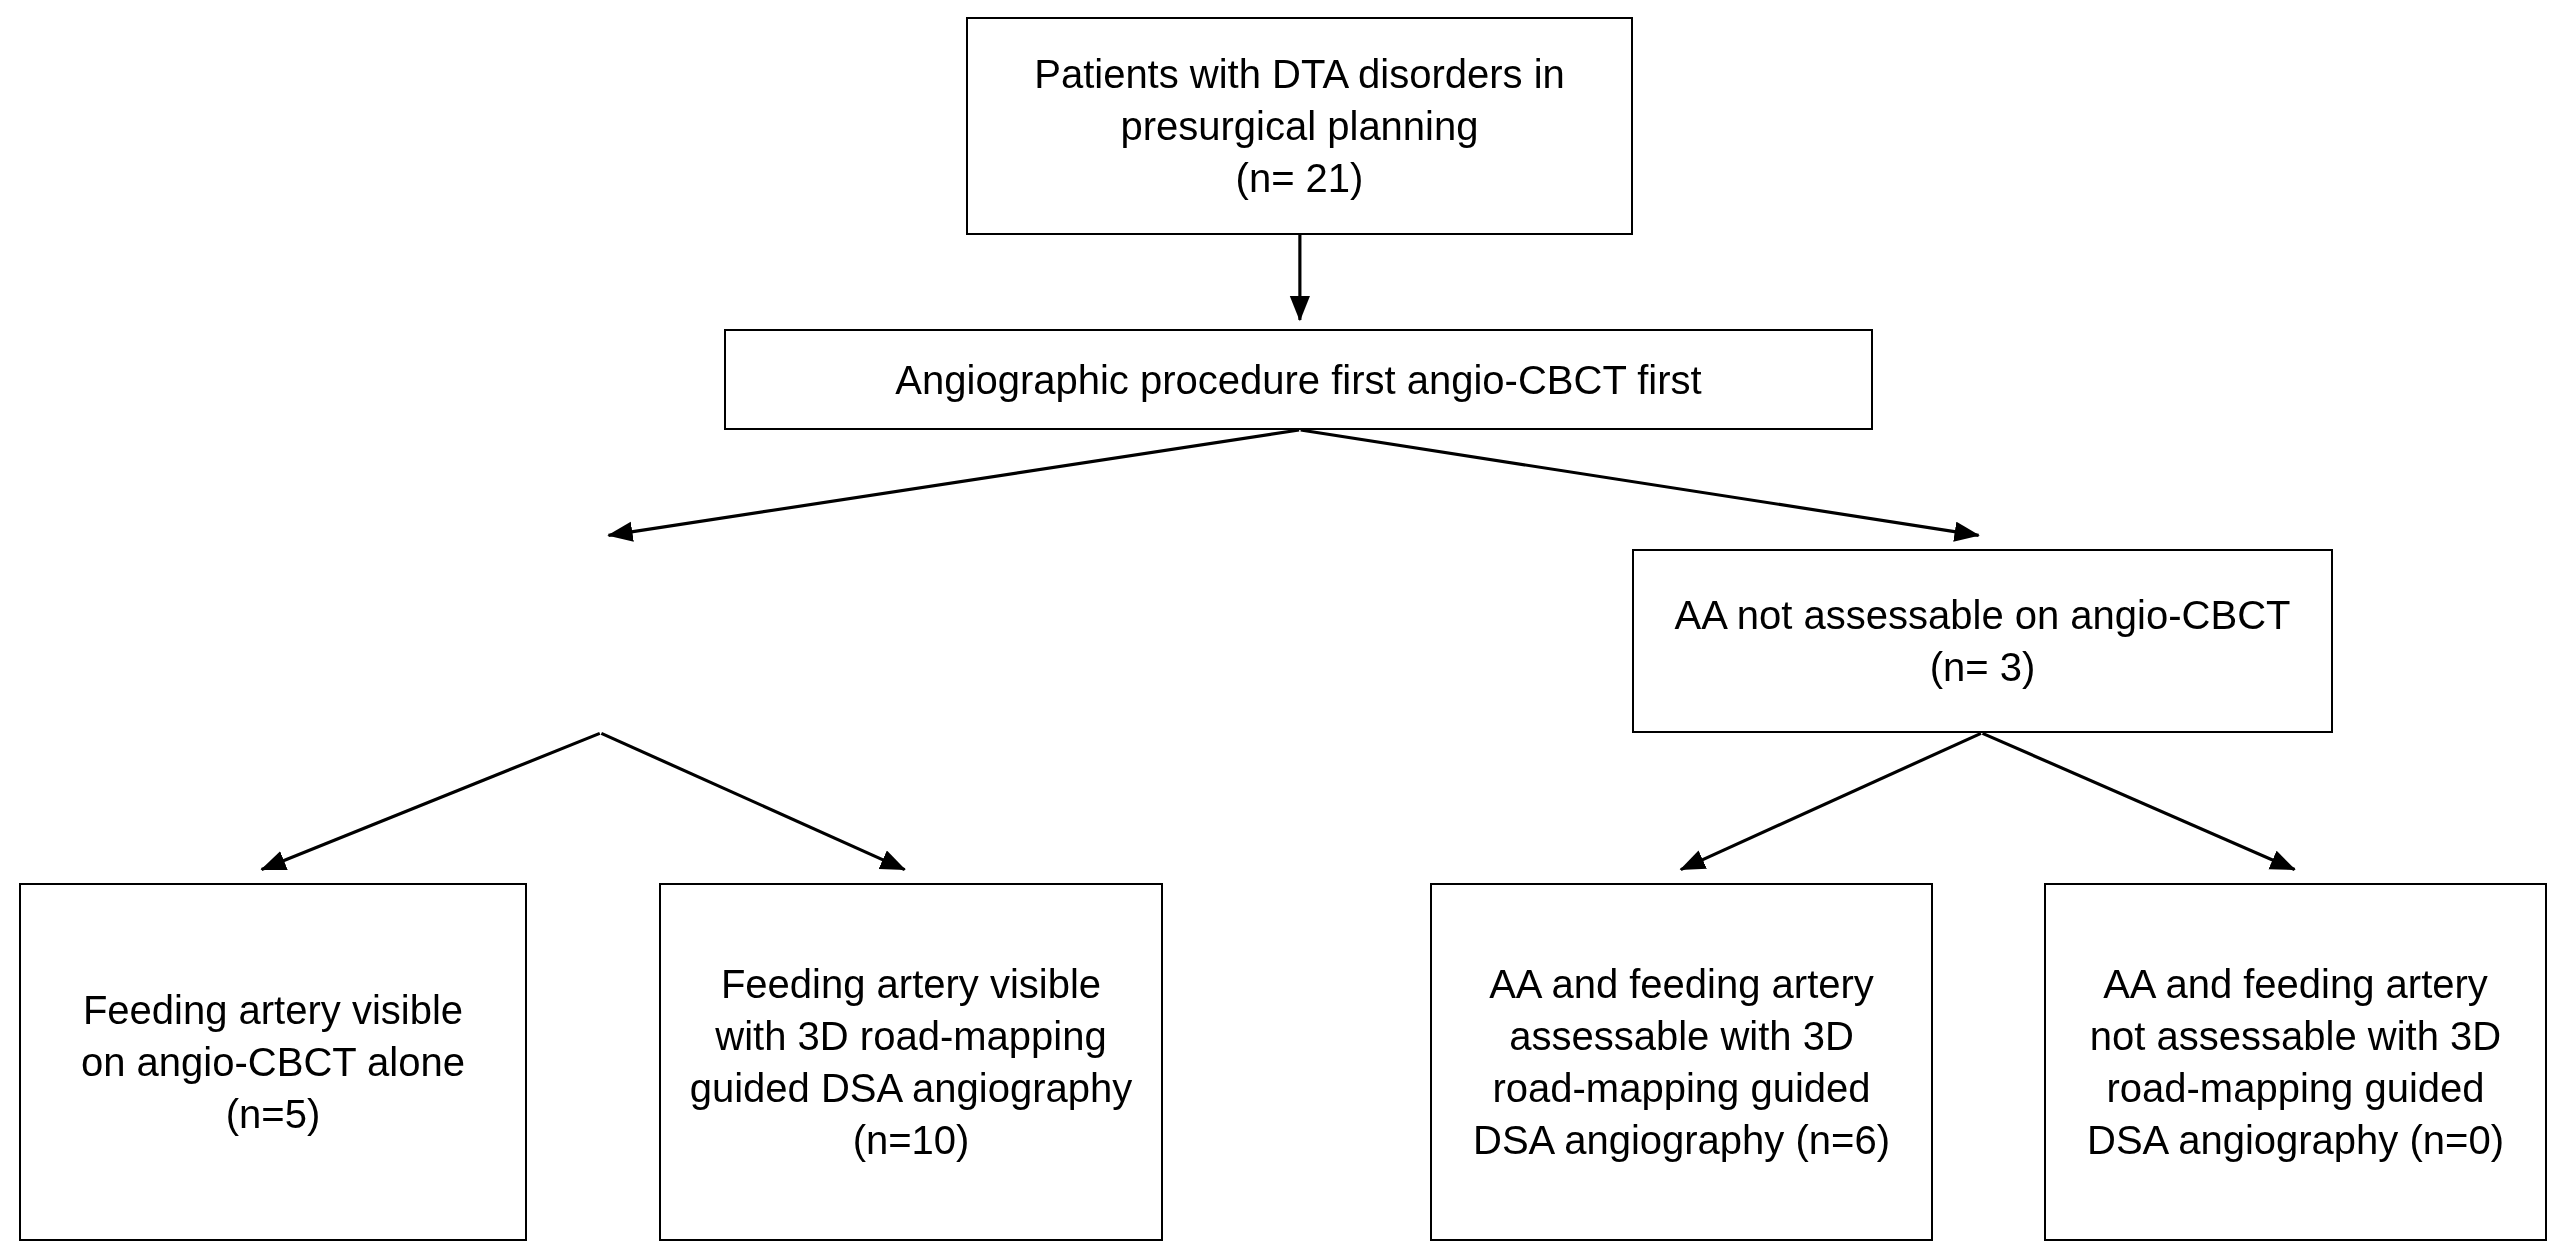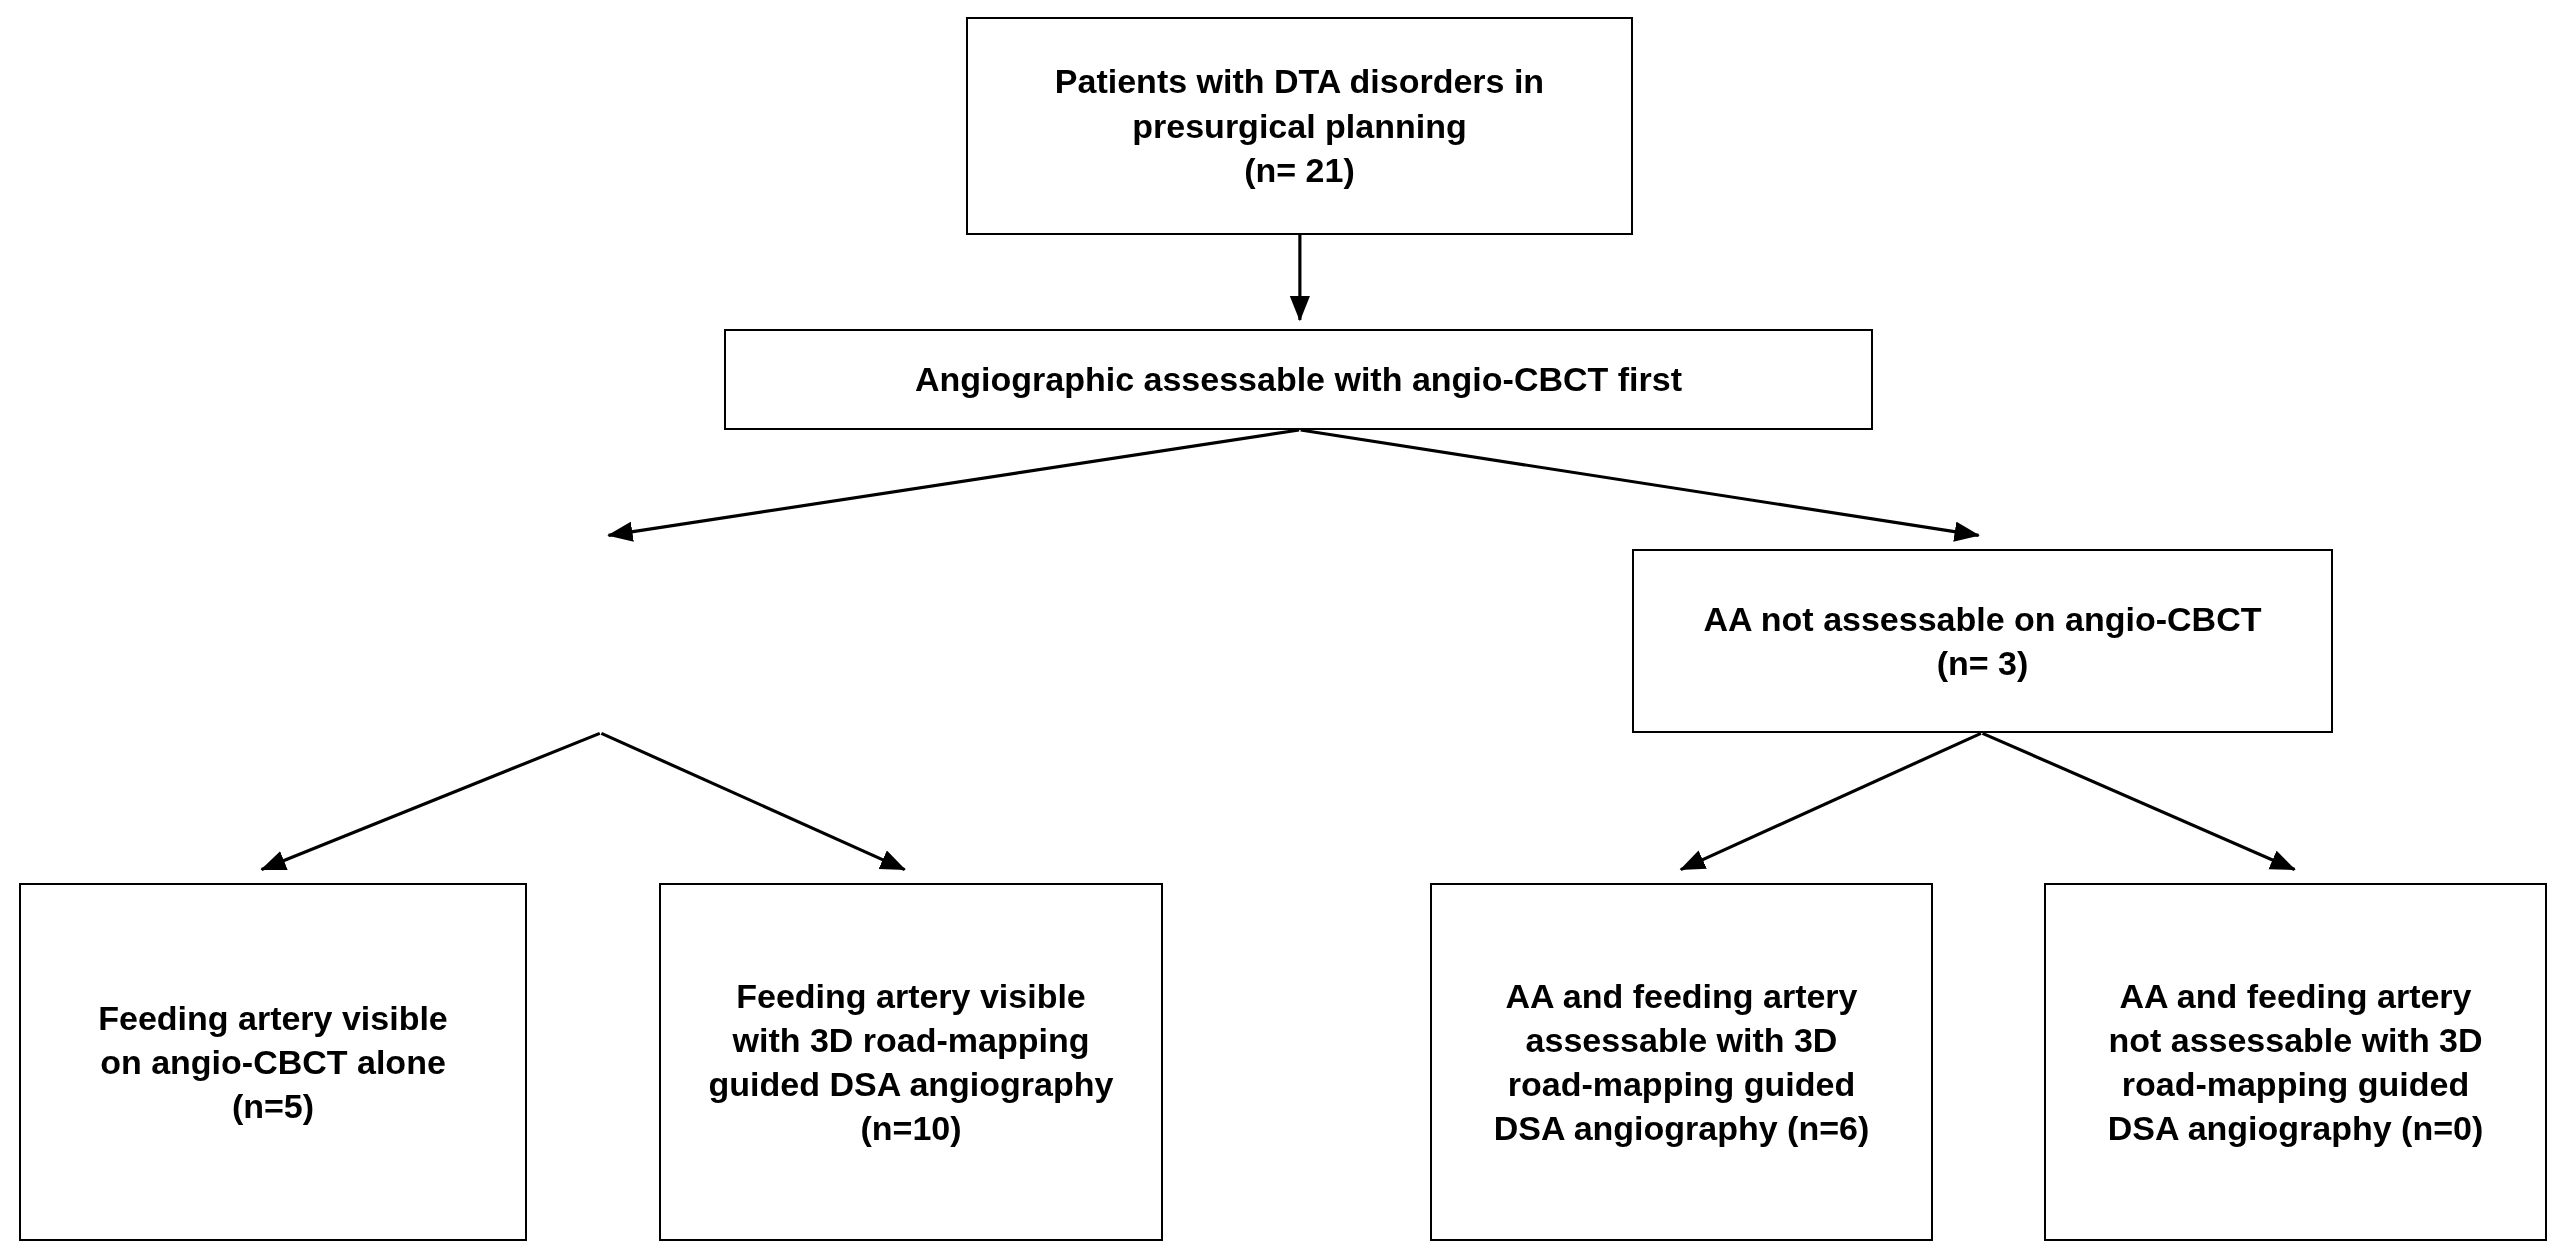--- a/index.html
+++ b/index.html
@@ -18,24 +18,23 @@
   .node {
     position: absolute;
     box-sizing: border-box;
     border: 2.4px solid #000000;
     background: #ffffff;
     display: flex;
     align-items: center;
     justify-content: center;
     text-align: center;
     color: #000000;
-    font-size: 34px;
+    font-size: 40px;
     line-height: 1.30;
     padding: 4.8px 11px;
-    font-weight: bold;
   }
   .node .txt {
     display: block;
     white-space: pre-line;
   }
   #edges {
     position: absolute;
     left: 0;
     top: 0;
     width: 2576px;
@@ -93,21 +92,21 @@
     </g>
   </svg>
 
   <div class="node" id="node-root">
     <span class="txt">Patients with DTA disorders in
 presurgical planning
 (n= 21)</span>
   </div>
 
   <div class="node" id="node-procedure">
-    <span class="txt">Angiographic assessable with angio-CBCT first</span>
+    <span class="txt">Angiographic procedure first angio-CBCT first</span>
   </div>
 
 
   <div class="node" id="node-aa-no">
     <span class="txt">AA not assessable on angio-CBCT
 (n= 3)</span>
   </div>
 
   <div class="node" id="node-leaf-1">
     <span class="txt">Feeding artery visible

